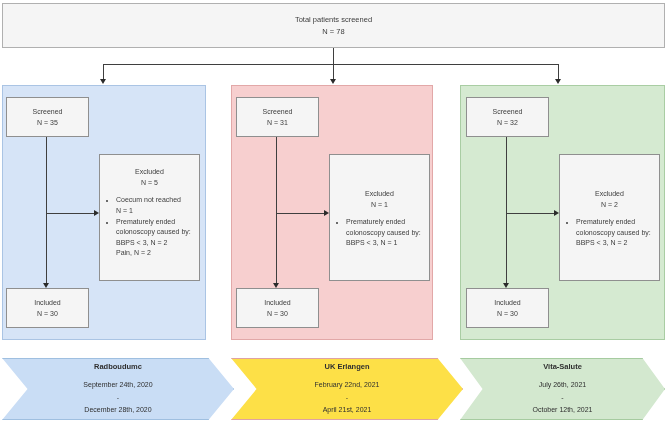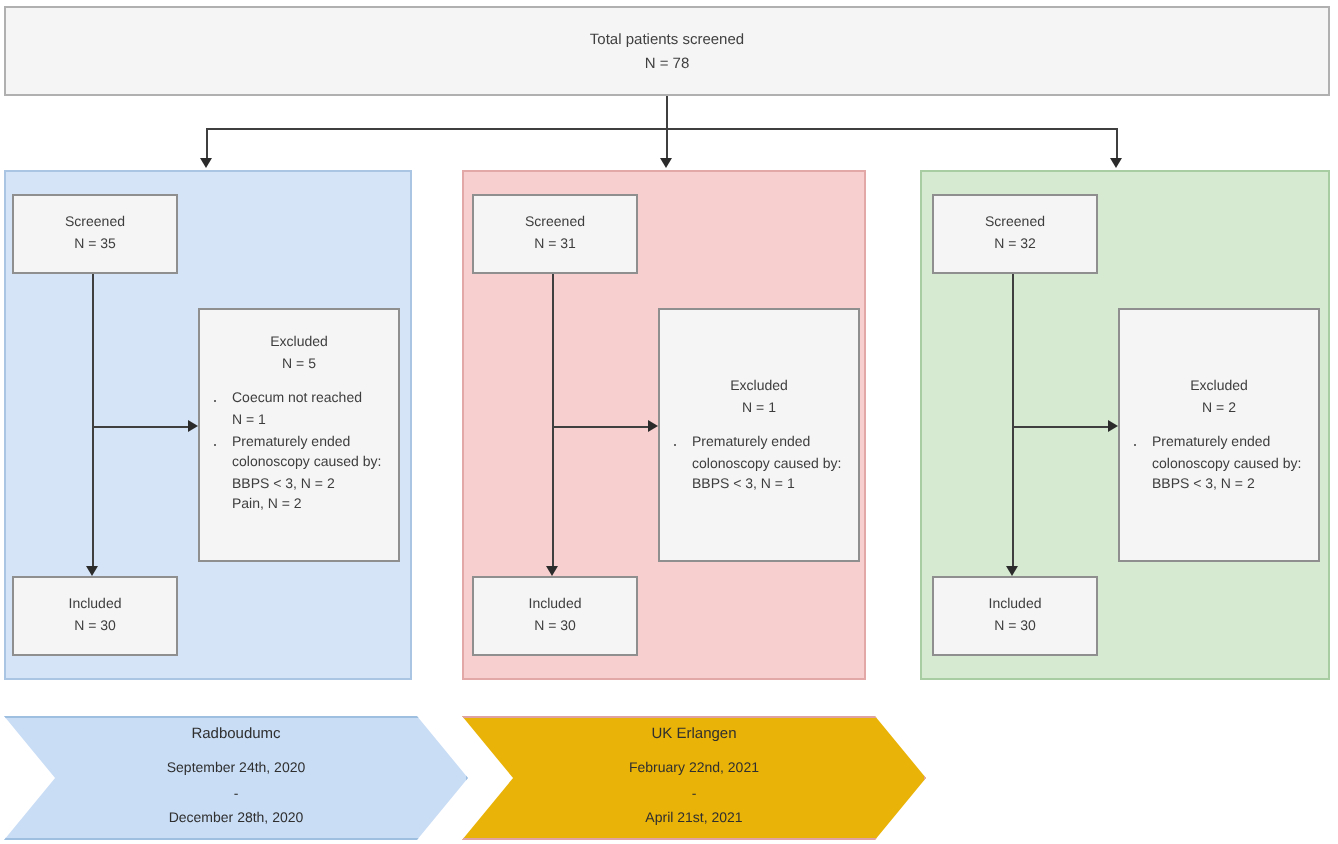--- a/index.html
+++ b/index.html
@@ -112,24 +112,24 @@
     display: flex;
     flex-direction: column;
     align-items: center;
     justify-content: center;
     text-align: center;
     font-size: 7px;
     line-height: 1.25;
     color: #2f2f2f;
     clip-path: polygon(0% 0%, 89% 0%, 100% 50%, 89% 100%, 0% 100%, 11% 50%);
   }
-  .banner-title { font-weight: normal; font-size: 7.5px; margin-bottom: 8px; }
+  .banner-title { font-weight: bold; font-size: 7.5px; margin-bottom: 8px; }
   .banner-dates { font-size: 7px; line-height: 1.75; }
   .banner-blue  { left: 2px;   width: 232px; background: #c9ddf5; border: 1px solid #9fbfe0; }
-  .banner-pink  { left: 231px; width: 232px; background: #eab308; border: 1px solid #dfa2a2; }
+  .banner-pink  { left: 231px; width: 232px; background: #fde047; border: 1px solid #dfa2a2; }
   .banner-green { left: 460px; width: 205px; background: #d3e8cf; border: 1px solid #a6cba0; }
 </style>
 </head>
 <body>
 
 <div id="canvas">
 
   <div class="abs top-box">
     <span>Total patients screened</span>
     <span>N = 78</span>
@@ -245,14 +245,22 @@
 
   <div class="abs banner banner-pink">
     <div class="banner-title">UK Erlangen</div>
     <div class="banner-dates">
       <div>February 22nd, 2021</div>
       <div>-</div>
       <div>April 21st, 2021</div>
     </div>
   </div>
 
+  <div class="abs banner banner-green">
+    <div class="banner-title">Vita-Salute</div>
+    <div class="banner-dates">
+      <div>July 26th, 2021</div>
+      <div>-</div>
+      <div>October 12th, 2021</div>
+    </div>
+  </div>
 
 </div>
 
 </body></html>

